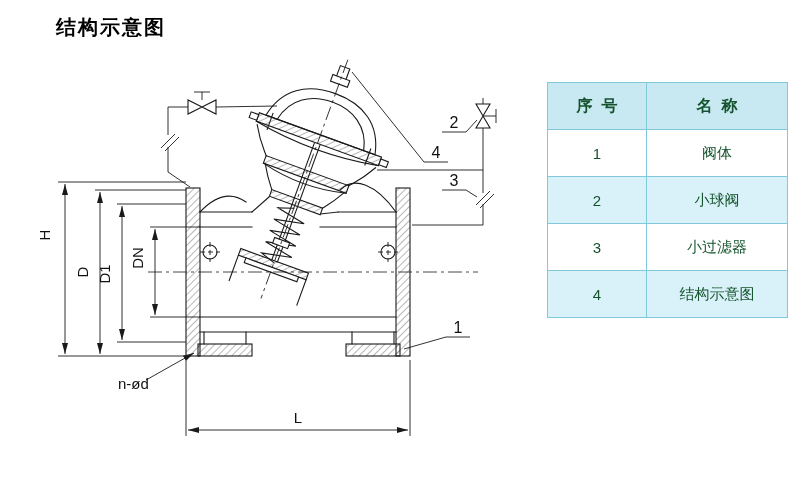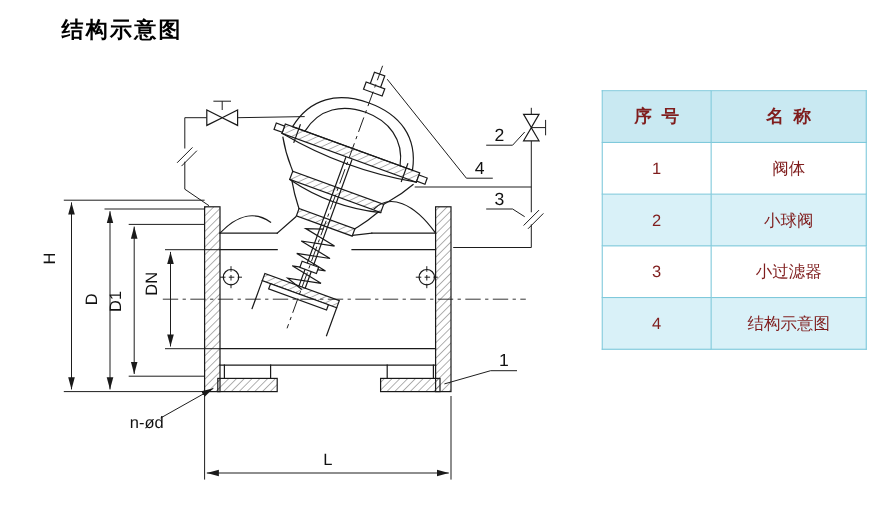--- a/index.html
+++ b/index.html
@@ -8,21 +8,21 @@
     font-family:"Liberation Sans", sans-serif; overflow:hidden;
   }
   .page-title {
     position:absolute; left:56px; top:14px;
     font-size:20px; font-weight:bold; color:#000; letter-spacing:2px;
   }
   .diagram-wrap { position:absolute; left:0; top:0; width:800px; height:482px; }
 
   
   .spec-table { position:absolute; left:547px; top:82px; }
-  .spec-table table { border-collapse:collapse; font-size:15px; color:#7f1d1d; }
+  .spec-table table { border-collapse:collapse; font-size:15px; color:#14532d; }
   .spec-table th, .spec-table td {
     border:1px solid #7fc9db; text-align:center; vertical-align:middle;
     white-space:pre;
   }
   .spec-table th { background:#c9e9f2; font-weight:bold; font-size:16px; height:44px; }
   .spec-table th.col-no, .spec-table td.col-no { width:96px; }
   .spec-table th.col-name, .spec-table td.col-name { width:138px; }
   .spec-table td { height:44px; background:#fff; }
   .spec-table tbody tr:nth-child(even) td { background:#d9f1f8; }
 

